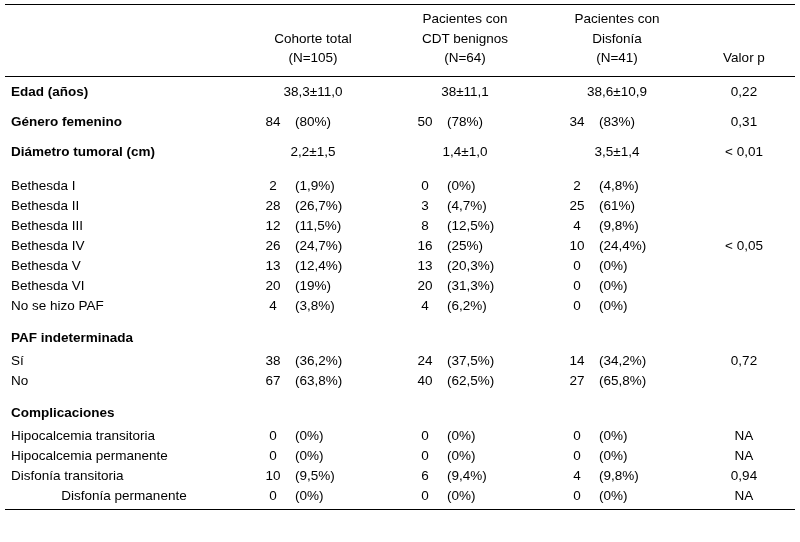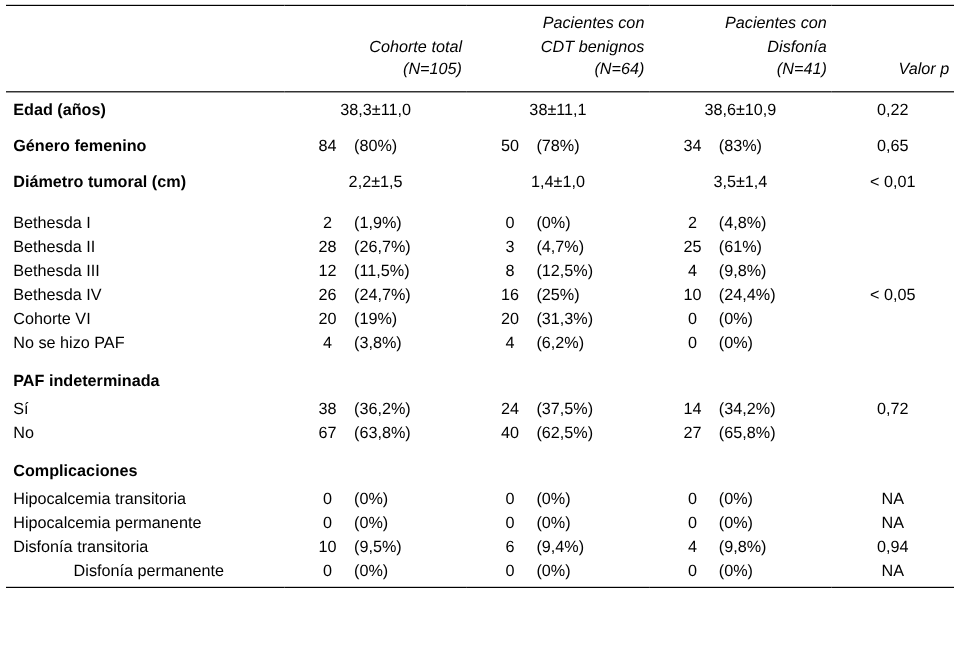--- a/index.html
+++ b/index.html
@@ -29,22 +29,21 @@
   
   col.c-label { width: 232px; }
   col.c-num   { width: 152px; }
   col.c-p     { width: 102px; }
 
   .tbl thead th {
     font-weight: normal;
     font-size: 13.5px;
     vertical-align: bottom;
     padding: 0;
-    text-align: right;
-    font-style: italic;
+    text-align: center;
   }
   .head-cell {
     line-height: 1.45;
     padding: 4px 4px 8px 4px;
   }
   .head-cell div { white-space: nowrap; }
 
   
   .rule-top { border-top: 1.6px solid #000; }
   .rule-head { border-bottom: 1.6px solid #000; }
@@ -143,21 +142,21 @@
           <td class="num"><span class="mono-center">38,3±11,0</span></td>
           <td class="num"><span class="mono-center">38±11,1</span></td>
           <td class="num"><span class="mono-center">38,6±10,9</span></td>
           <td class="pval">0,22</td>
         </tr>
         <tr class="row-tall">
           <td class="label bold">Género femenino</td>
           <td class="num"><span class="np"><span class="n">84</span><span class="pc">(80%)</span></span></td>
           <td class="num"><span class="np"><span class="n">50</span><span class="pc">(78%)</span></span></td>
           <td class="num"><span class="np"><span class="n">34</span><span class="pc">(83%)</span></span></td>
-          <td class="pval">0,65</td>
+          <td class="pval">0,31</td>
         </tr>
         <tr class="row-tall">
           <td class="label bold">Diámetro tumoral (cm)</td>
           <td class="num"><span class="mono-center">2,2±1,5</span></td>
           <td class="num"><span class="mono-center">1,4±1,0</span></td>
           <td class="num"><span class="mono-center">3,5±1,4</span></td>
           <td class="pval">&lt; 0,01</td>
         </tr>
         <tr class="row-spacer">
           <td></td>
@@ -188,21 +187,28 @@
           <td class="pval"></td>
         </tr>
         <tr class="row-norm">
           <td class="label">Bethesda IV</td>
           <td class="num"><span class="np"><span class="n">26</span><span class="pc">(24,7%)</span></span></td>
           <td class="num"><span class="np"><span class="n">16</span><span class="pc">(25%)</span></span></td>
           <td class="num"><span class="np"><span class="n">10</span><span class="pc">(24,4%)</span></span></td>
           <td class="pval">&lt; 0,05</td>
         </tr>
         <tr class="row-norm">
-          <td class="label">Cohorte VI</td>
+          <td class="label">Bethesda V</td>
+          <td class="num"><span class="np"><span class="n">13</span><span class="pc">(12,4%)</span></span></td>
+          <td class="num"><span class="np"><span class="n">13</span><span class="pc">(20,3%)</span></span></td>
+          <td class="num"><span class="np"><span class="n">0</span><span class="pc">(0%)</span></span></td>
+          <td class="pval"></td>
+        </tr>
+        <tr class="row-norm">
+          <td class="label">Bethesda VI</td>
           <td class="num"><span class="np"><span class="n">20</span><span class="pc">(19%)</span></span></td>
           <td class="num"><span class="np"><span class="n">20</span><span class="pc">(31,3%)</span></span></td>
           <td class="num"><span class="np"><span class="n">0</span><span class="pc">(0%)</span></span></td>
           <td class="pval"></td>
         </tr>
         <tr class="row-norm">
           <td class="label">No se hizo PAF</td>
           <td class="num"><span class="np"><span class="n">4</span><span class="pc">(3,8%)</span></span></td>
           <td class="num"><span class="np"><span class="n">4</span><span class="pc">(6,2%)</span></span></td>
           <td class="num"><span class="np"><span class="n">0</span><span class="pc">(0%)</span></span></td>

